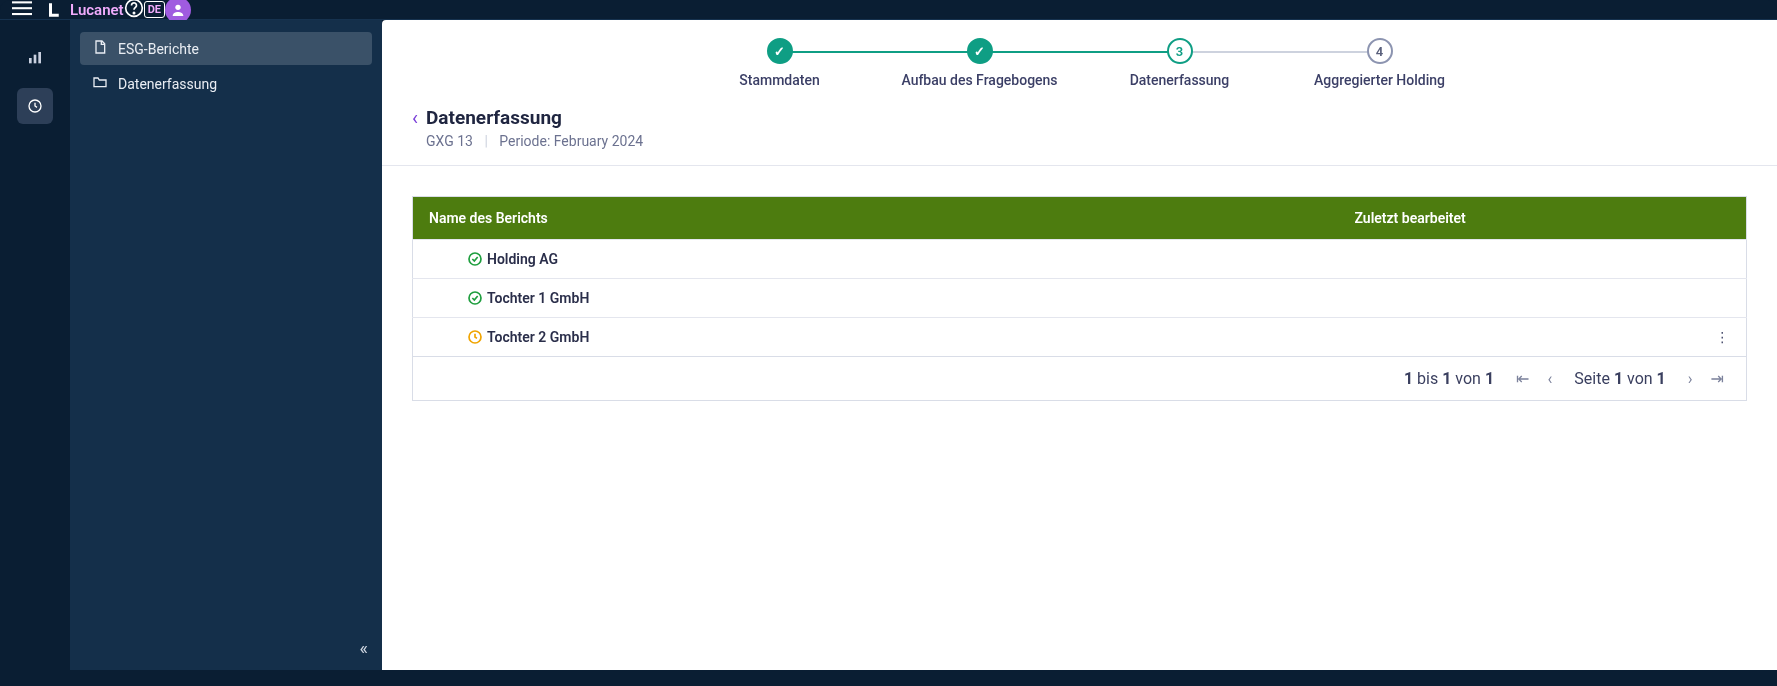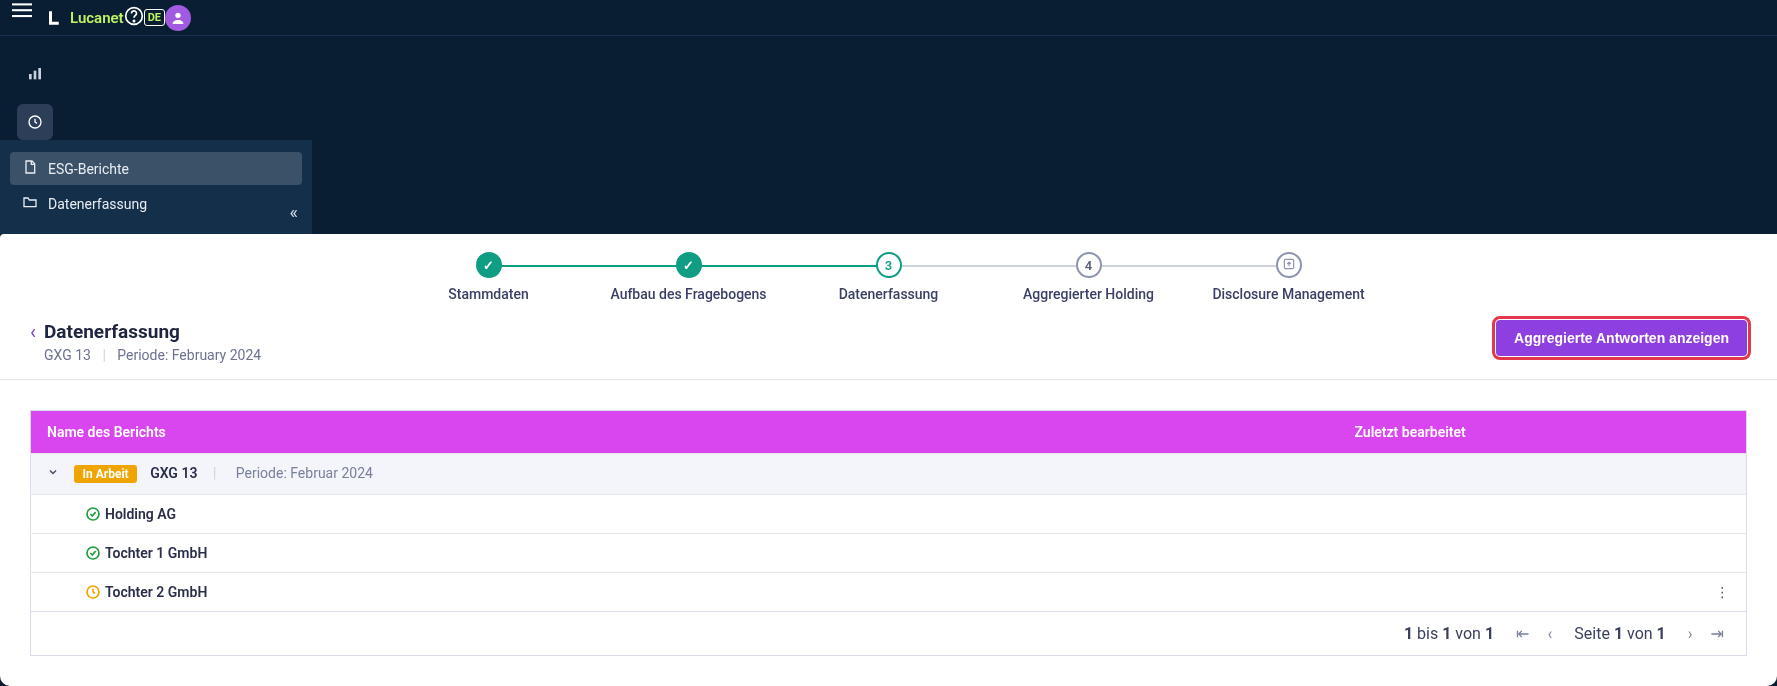--- a/index.html
+++ b/index.html
@@ -7,36 +7,37 @@
     font-family: -apple-system, BlinkMacSystemFont, "Segoe UI", Roboto, Arial, sans-serif;
     background: #0a1e33;
     width: 1777px;
     height: 686px;
     overflow: hidden;
     border-radius: 10px;
   }
 
   
   .topbar {
-    height: 36px;
+    height: 20px;
     background: #0a1e33;
     display: flex;
+    align-items: center;
     padding: 0 12px;
-    color: #bef264;
+    color: #f0abfc;
     border-bottom: 1px solid #16324f;
   }
   .topbar .hamburger { width: 24px; cursor: pointer; }
   .topbar .logo { display: flex; align-items: center; gap: 6px; margin-left: 10px; font-weight: 600; font-size: 15px; }
   .topbar .title { flex: 1; text-align: center; font-weight: 600; font-size: 14px; }
   .topbar .right { display: flex; align-items: center; gap: 0; }
   .topbar .lang { border: 1.5px solid #fff; border-radius: 3px; font-size: 11px; padding: 1px 3px; font-weight: 700; }
   .topbar .avatar { width: 26px; height: 26px; border-radius: 50%; background: #a05be0; display: flex; align-items:center; justify-content:center; }
 
   
-  .layout { display: flex; height: calc(100% - 36px); flex-direction: column; }
+  .layout { display: flex; height: calc(100% - 36px); }
 
   .rail {
     width: 70px;
     background: #0a1e33;
     display: flex; flex-direction: column; align-items: center;
     padding-top: 20px; gap: 12px;
   }
   .rail .rail-item { width: 36px; height: 36px; display:flex; align-items:center; justify-content:center; border-radius:6px; cursor:pointer; }
   .rail .rail-item.active { background: #2d3f58; }
 
@@ -125,21 +126,21 @@
     border-radius: 4px;
     cursor: pointer;
     outline: 3px solid #e2374c;
     outline-offset: 1px;
   }
 
   
   .table-wrap { padding: 30px; }
   table { width: 100%; border-collapse: collapse; border: 1px solid #d9dde7; }
   thead th {
-    background: #d946ef;
+    background: #4d7c0f;
     color: #fff;
     font-size: 14px;
     font-weight: 600;
     text-align: left;
     padding: 13px 16px;
   }
   thead th:last-child { width: 48px; }
   thead th:nth-child(2) { width: 360px; }
   tbody td {
     padding: 11px 16px;
@@ -273,71 +274,46 @@
       <div class="step current">
         <div class="circle">3</div>
         <div class="line"></div>
         <div class="label">Datenerfassung</div>
       </div>
       <div class="step pending">
         <div class="circle">4</div>
         <div class="line"></div>
         <div class="label">Aggregierter Holding</div>
       </div>
-      <div class="step pending">
-        <div class="circle">
-            <span><svg width="14" height="14" viewBox="0 0 24 24" fill="none" stroke="#8c94b0" stroke-width="2">
-                <rect x="4" y="4" width="16" height="16" rx="2"></rect>
-                <path d="M9 12l3-3 3 3M12 9v7"></path>
-              </svg></span>
-          </div>
-        <div class="label">Disclosure Management</div>
-      </div>
     </div>
 
     <div class="page-head">
       <div class="left">
         <span class="back">‹</span>
         <div>
           <h1>Datenerfassung</h1>
           <div class="meta">
             <span>GXG 13</span>
             <span class="sep">|</span>
             <span>Periode: February 2024</span>
           </div>
         </div>
       </div>
-      <button class="btn-primary">Aggregierte Antworten anzeigen</button>
     </div>
 
     <div class="table-wrap">
       <table>
         <thead>
           <tr>
             <th>Name des Berichts</th>
             <th>Zuletzt bearbeitet</th>
             <th></th>
           </tr>
         </thead>
         <tbody>
-          <tr class="group">
-            <td>
-              <span class="chev">
-                <svg width="12" height="12" viewBox="0 0 24 24" fill="none" stroke="#4a4f6f" stroke-width="3">
-                    <path d="M6 9l6 6 6-6"></path>
-                  </svg>
-              </span>
-              <span class="badge">In Arbeit</span>
-              <span>GXG 13</span>
-              <span class="period-sep">|</span>
-              <span class="period-txt">Periode: Februar 2024</span>
-            </td>
-            <td></td>
-            <td></td>
-          </tr>
           <tr>
             <td>
               <div class="child-name">
                 <span class="status-ic">
                   <svg viewBox="0 0 24 24" width="16" height="16" fill="none" stroke="#1e9e3e" stroke-width="2.5">
                       <circle cx="12" cy="12" r="9"></circle>
                       <path d="M8 12l3 3 5-6"></path>
                     </svg>
                 </span>
                 <span>Holding AG</span>

